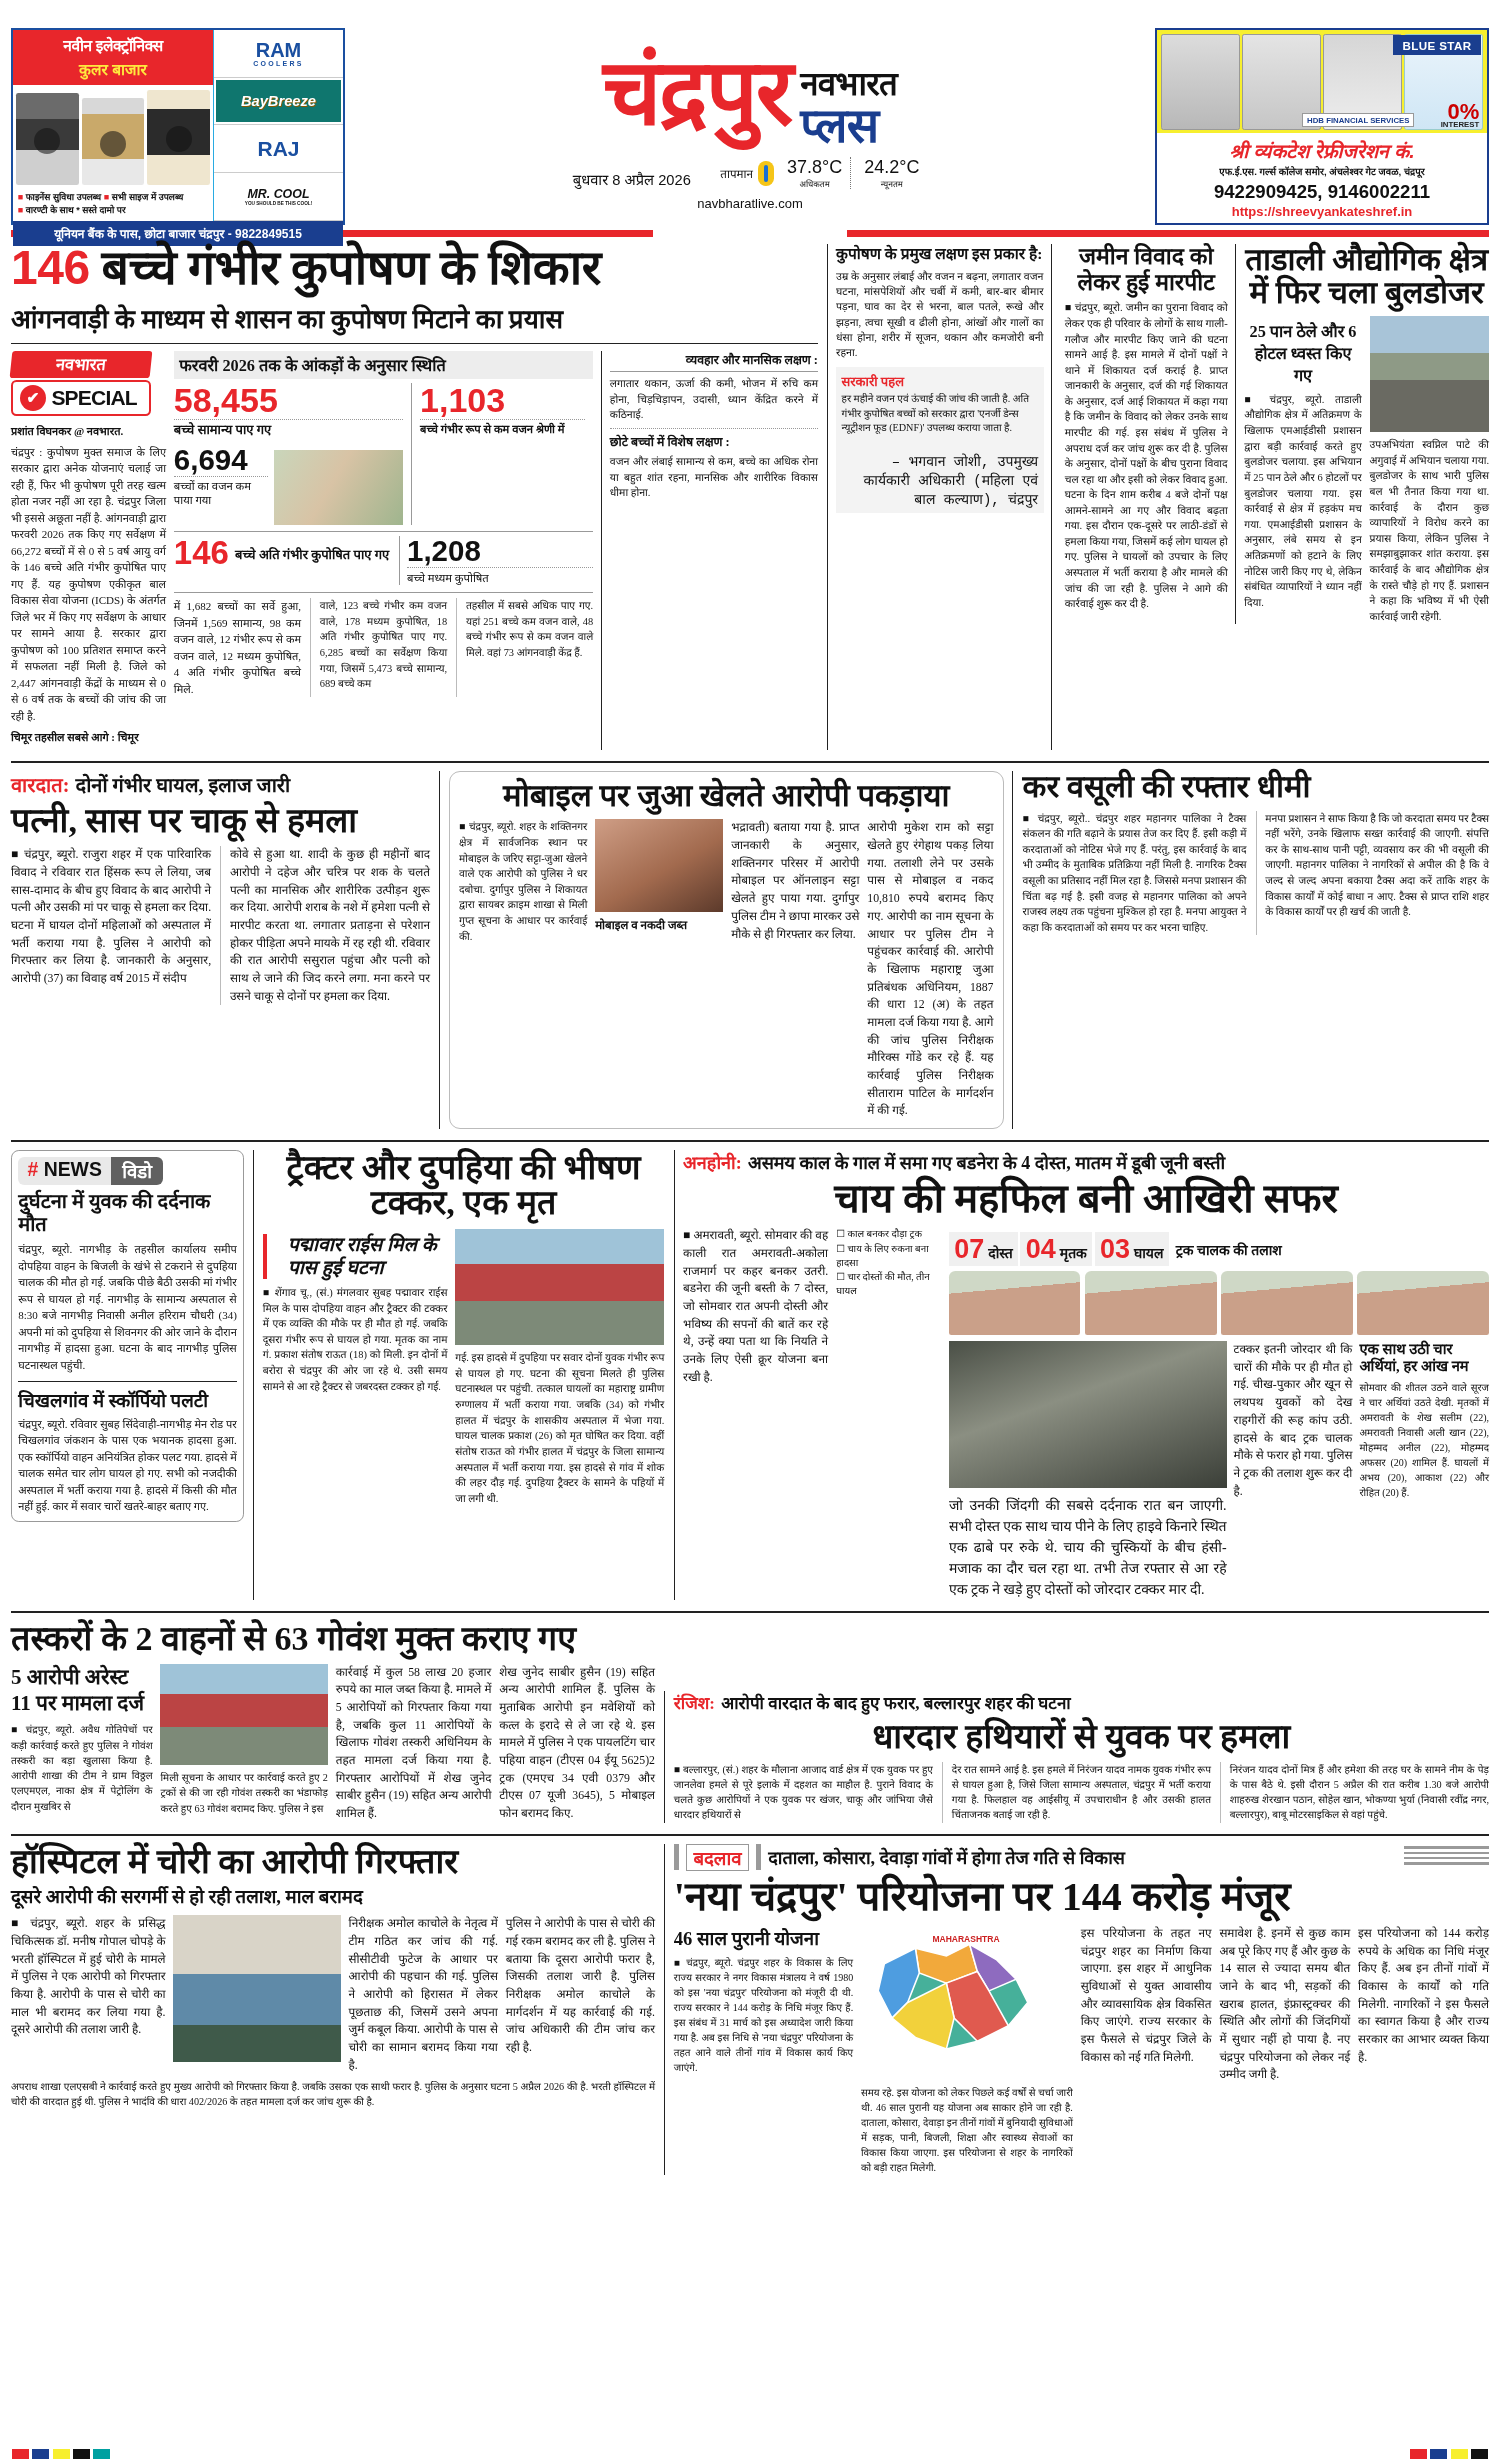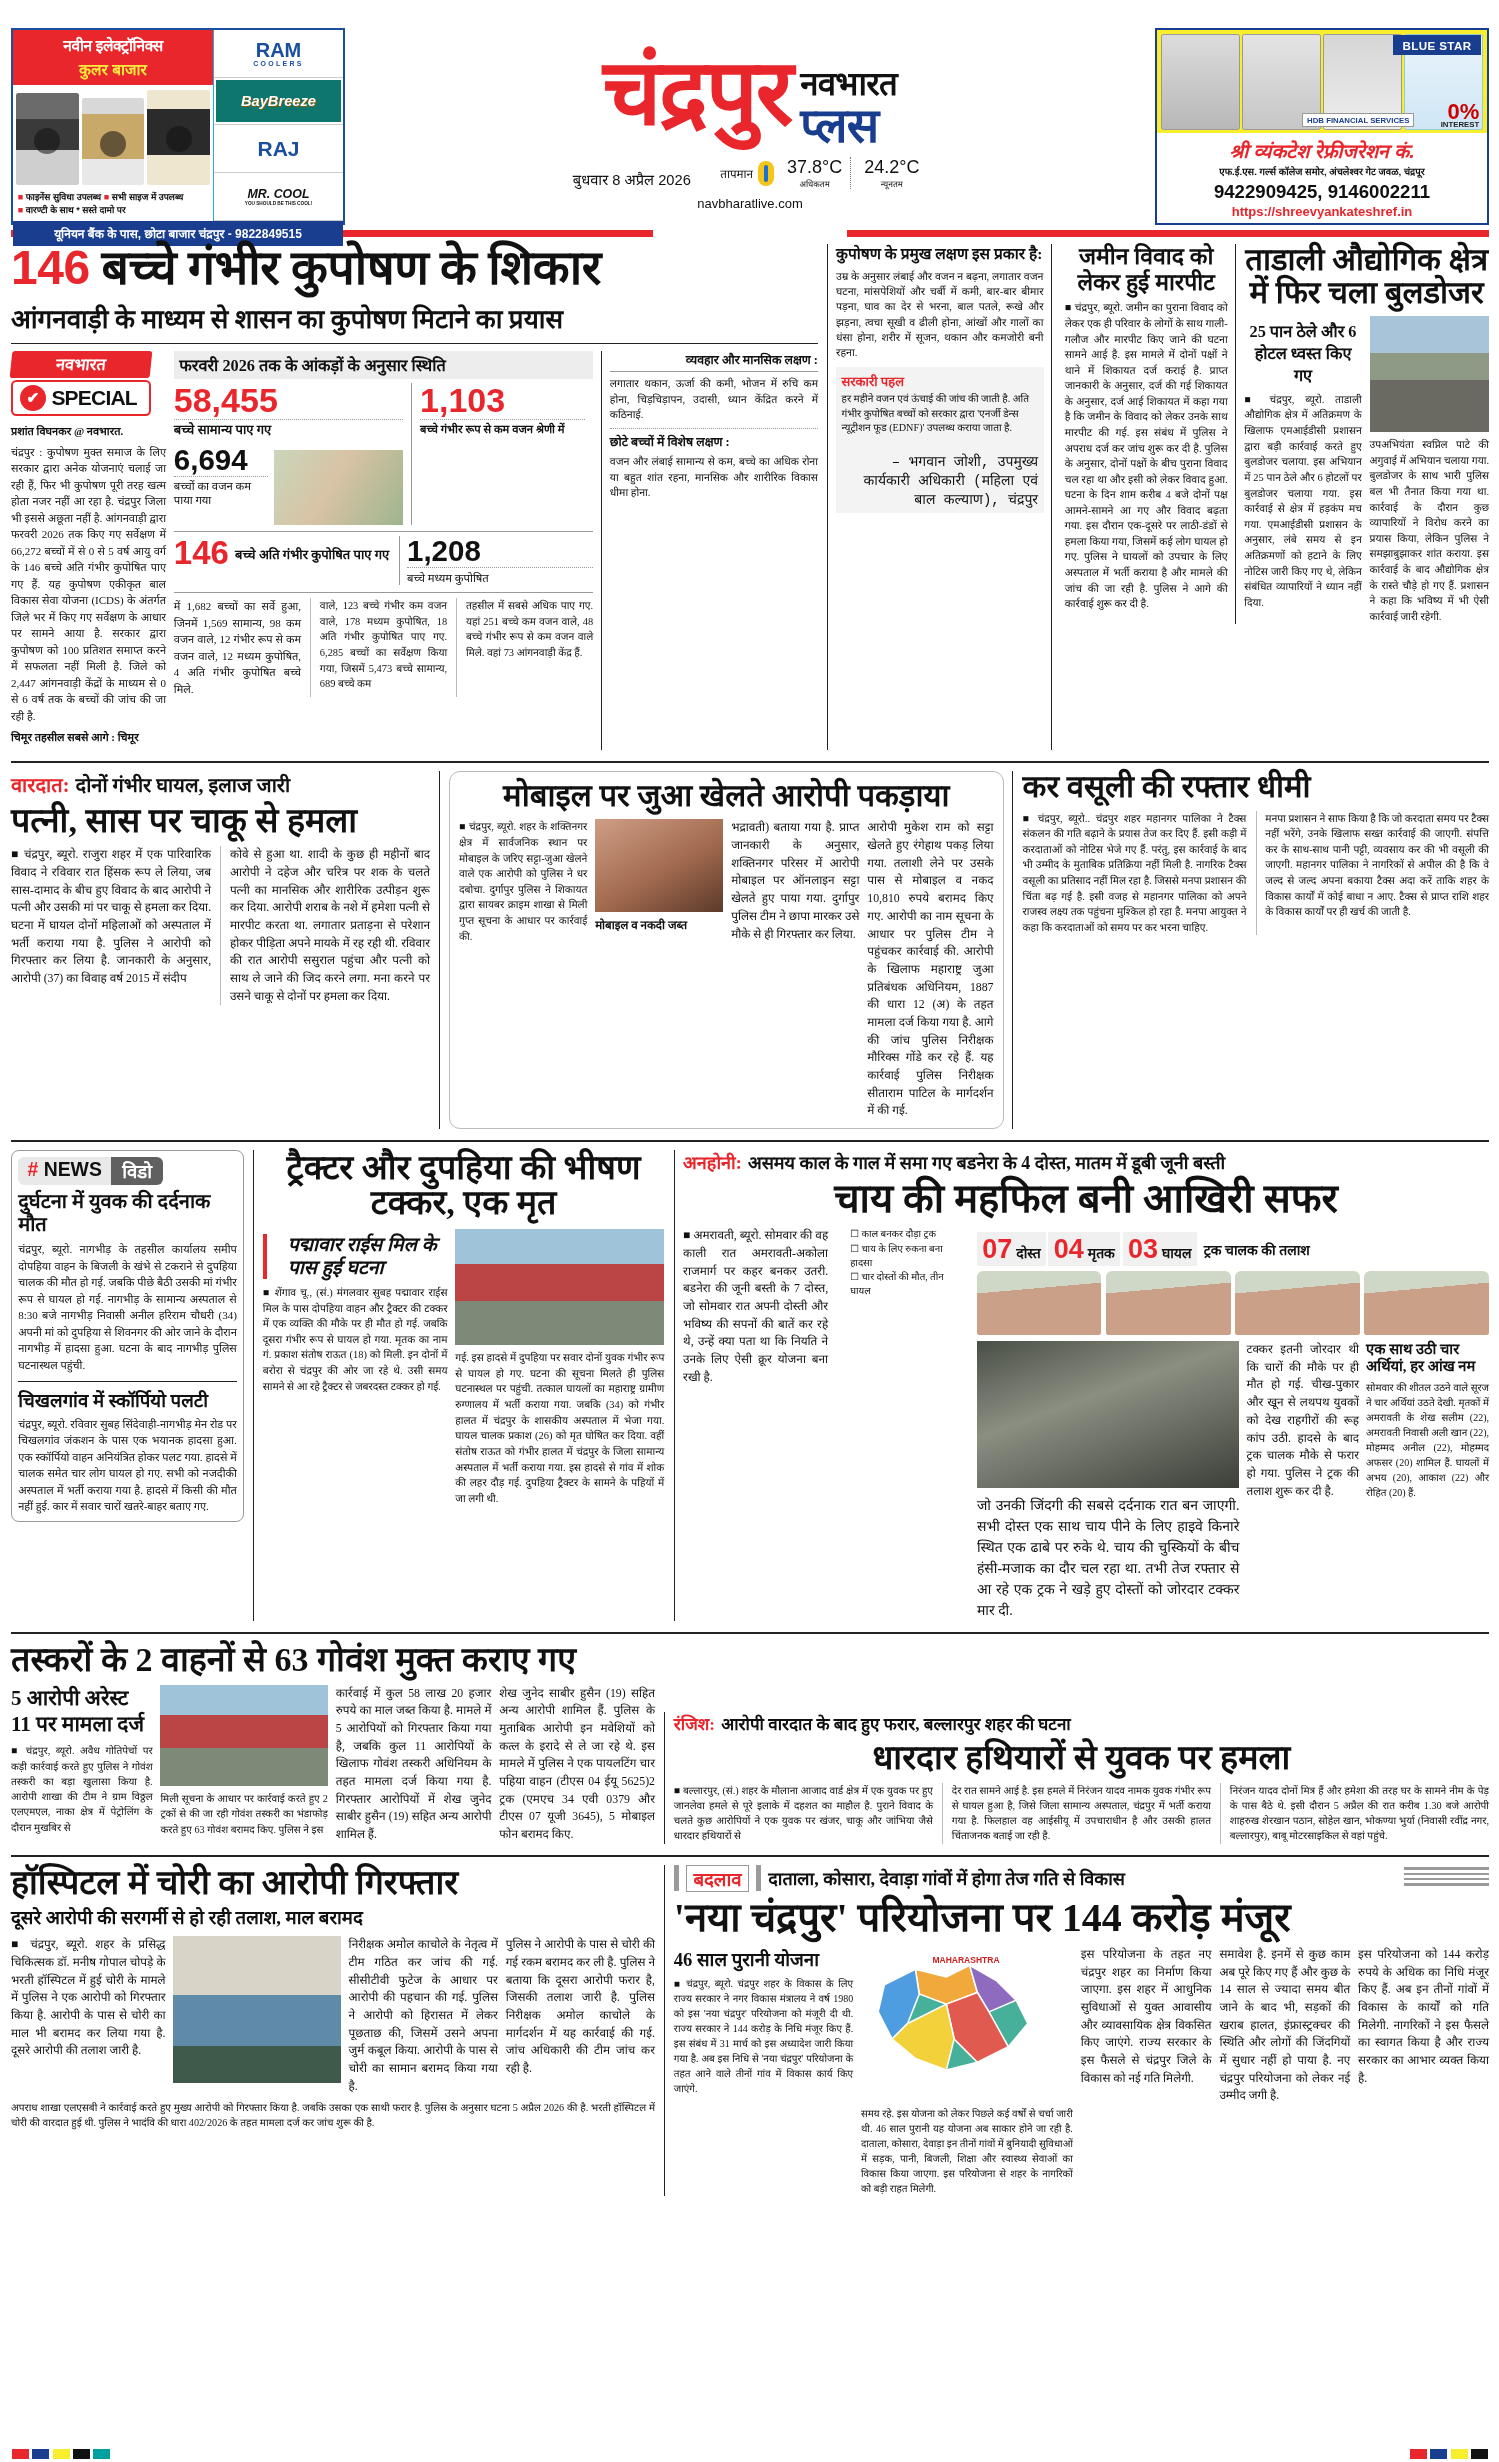--- a/index.html
+++ b/index.html
@@ -475,21 +475,21 @@
         </div>
       </div>
     </div>
 
     <div class="r3c">
       <div class="kicker" style="font-size:18px">
         <span class="tag">अनहोनी:</span>
         <span>असमय काल के गाल में समा गए बडनेरा के 4 दोस्त, मातम में डूबी जूनी बस्ती</span>
       </div>
       <div class="h-big" style="text-align:center;margin-top:4.7px;font-size:40px">चाय की महफिल बनी आखिरी सफर</div>
-      <div style="display:flex;gap:22px;margin-top:7px;">
+      <div style="display:flex;gap:8px;margin-top:7px;">
         <div style="width:18%;" class="body-col">■ अमरावती, ब्यूरो. सोमवार की वह काली रात अमरावती-अकोला राजमार्ग पर कहर बनकर उतरी. बडनेरा की जूनी बस्ती के 7 दोस्त, जो सोमवार रात अपनी दोस्ती और भविष्य की सपनों की बातें कर रहे थे, उन्हें क्या पता था कि नियति ने उनके लिए ऐसी क्रूर योजना बना रखी है.</div>
         <div style="width:13%;font-size:9.8px;line-height:1.45;">
           <div>☐ <span>काल बनकर दौड़ा ट्रक</span></div>
           <div>☐ <span>चाय के लिए रुकना बना हादसा</span></div>
           <div>☐ <span>चार दोस्तों की मौत, तीन घायल</span></div>
         </div>
         <div style="flex:1;">
           <div class="stat-strip">
             <div class="ss-item">
                 <span class="ss-num">07</span>

